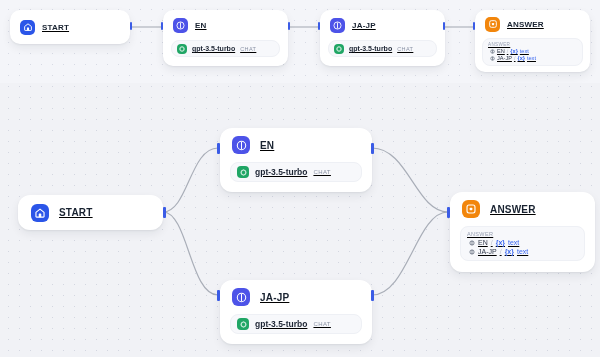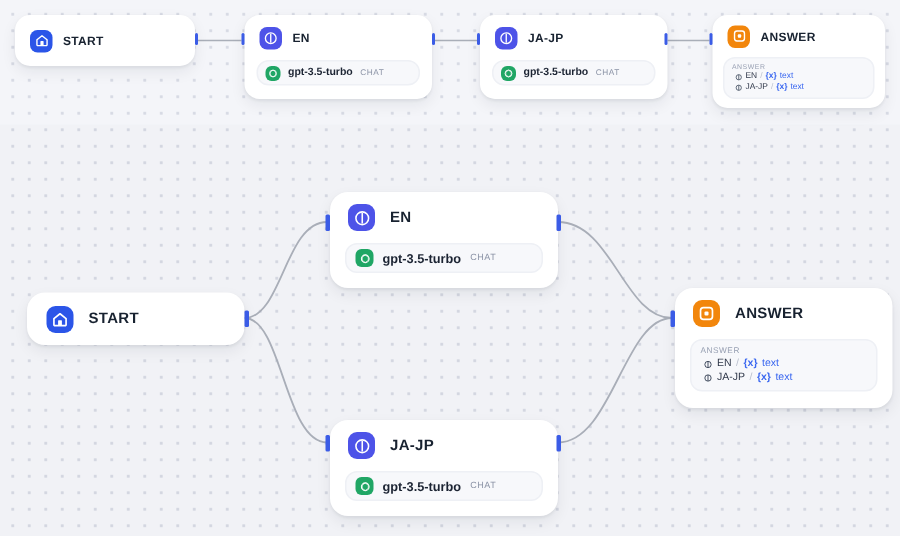--- a/index.html
+++ b/index.html
@@ -42,20 +42,21 @@
     pointer-events: none;
   }
 
   
   .node {
     position: absolute;
     background: #ffffff;
     border-radius: 12px;
     box-shadow: 0 1px 2px rgba(16,24,40,0.06), 0 4px 10px rgba(16,24,40,0.07);
     box-sizing: border-box;
+    text-decoration: underline;
   }
   .node.small { border-radius: 10px; }
 
   .node-header {
     display: flex;
     align-items: center;
     box-sizing: border-box;
   }
 
   .node-icon {

